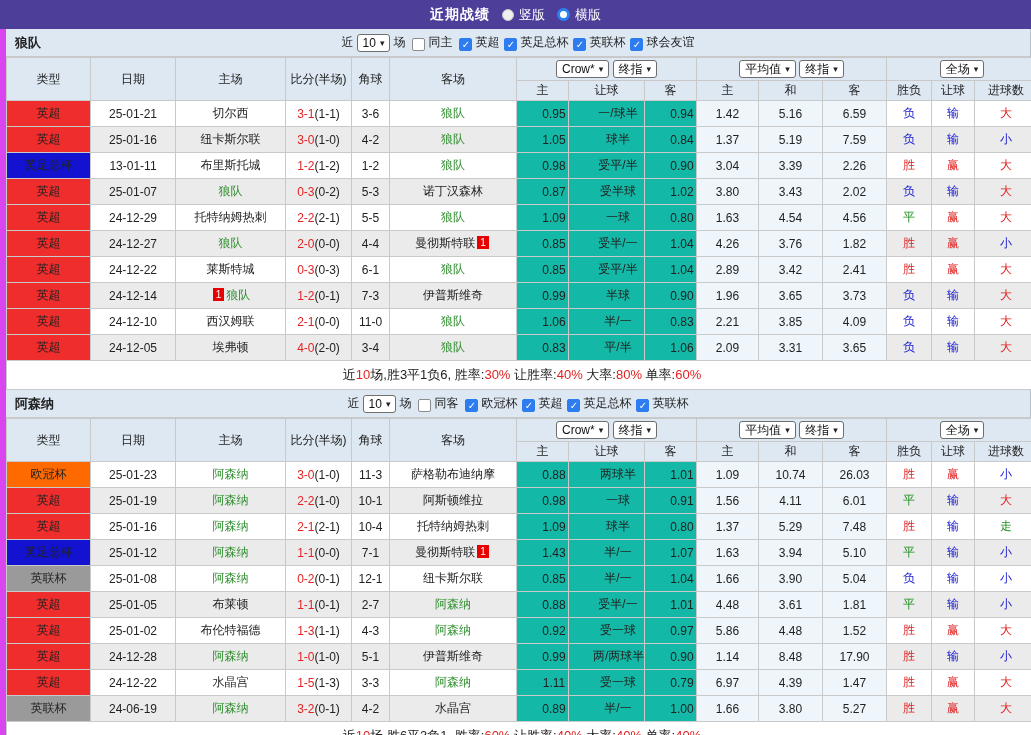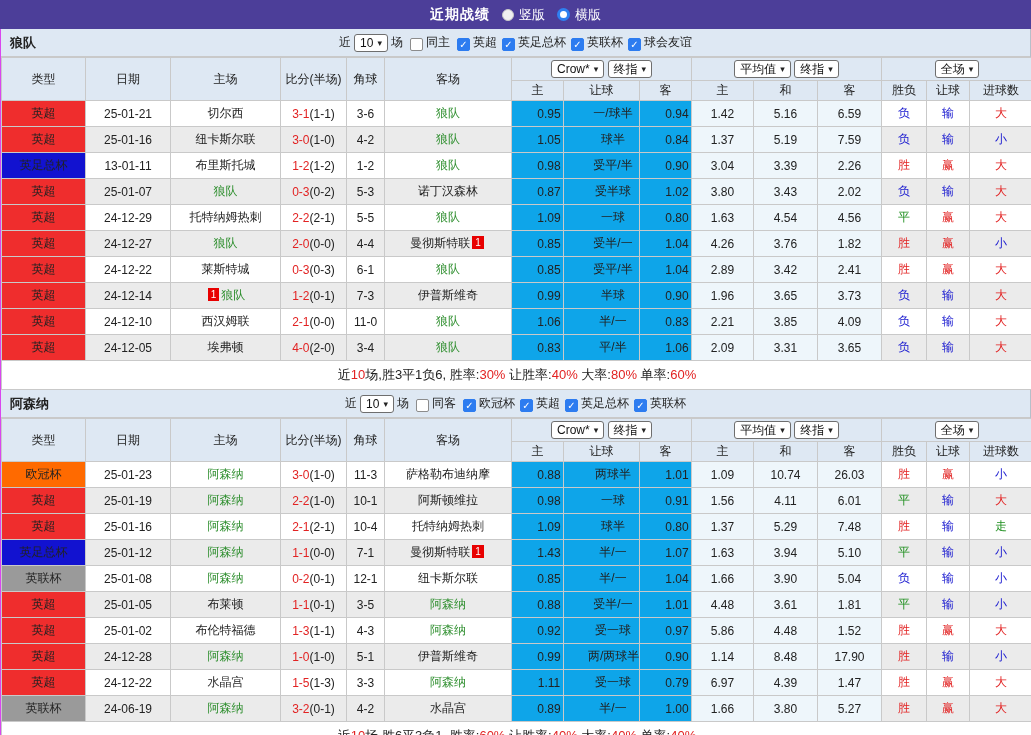--- a/index.html
+++ b/index.html
@@ -10,21 +10,21 @@
   
   .title-bar { height:29px; background:#4c3e99; color:#fff; display:flex;
                align-items:center; justify-content:center; gap:12px; font-size:14px; }
   .title-bar .title { font-weight:bold; letter-spacing:1px; }
   .radio-label { display:inline-flex; align-items:center; gap:5px; font-size:13px; cursor:pointer; }
   .radio { width:12px; height:12px; border-radius:50%; display:inline-block; }
   .radio.off { background:#f0f0f0; border:1px solid #c9c9c9; }
   .radio.on  { background:#fff; border:3px solid #2f80f0; width:13px; height:13px; }
 
   
-  .team-section { border-left:1px solid #d946ef; border-right:1px solid #b6bfc9; }
+  .team-section { border-left:6px solid #d946ef; border-right:1px solid #b6bfc9; }
   .filter-row { position:relative; height:28px; background:#dee8f3; display:flex;
                 align-items:center; justify-content:center; font-size:12px; color:#222;
                 border-bottom:1px solid #c9c9c9; }
   .team-name { position:absolute; left:9px; top:0; height:28px; display:flex;
                align-items:center; font-weight:bold; font-size:13px; color:#222; }
   .filter-controls { display:flex; align-items:center; gap:3px; }
   .comps { display:inline-flex; align-items:center; gap:1px; }
 
   .sel { display:inline-flex; align-items:center; gap:4px; background:#fff;
          border:1px solid #6e6e6e; border-radius:3px; padding:1px 5px; font-size:12px;
@@ -39,21 +39,21 @@
 
   
   table.stats { border-collapse:collapse; table-layout:fixed; width:1031px; font-size:12px; }
   .stats th, .stats td { border:1px solid #c9c9c9; text-align:center; padding:0 1px;
                          overflow:hidden; white-space:nowrap; }
   .stats thead th { background:#dee8f3; font-weight:normal; color:#222; }
   .group-row th { height:23px; }
   .sub-row th { height:20px; }
   .stats tbody td { height:26px; background:#fff; color:#222; }
   .stats tr.alt td { background:#ebebeb; }
-  .stats td.odds, .stats tr.alt td.odds { background:#0ea5e9;padding-left:24px; }
+  .stats td.odds, .stats tr.alt td.odds { background:#14b8a6;padding-left:24px; }
   .stats td.avg,  .stats tr.alt td.avg  { background:#eef6fb; }
   td.comp { color:#fff; }
   .self { color:#2f8f2f; }
   .score .ft { color:#e22222; }
   .score .ht { color:#222;margin-top:28px; }
   .c-red { color:#e22222; } .c-blue { color:#1717cf; } .c-green { color:#1e8f1e; }
   .rc { display:inline-block; background:#e80000; color:#fff; font-size:10px;
         line-height:13px; padding:0 3px; margin:0 2px; vertical-align:1px; }
   tfoot td.summary { height:29px; background:#fff; font-size:13px; color:#222; }
   tfoot td.summary span { white-space:pre; }
@@ -538,21 +538,21 @@
               <td class="avg"><span>5.04</span></td>
               <td><span class="c-blue">负</span></td>
               <td><span class="c-blue">输</span></td>
               <td><span class="c-blue">小</span></td>
             </tr>
             <tr class="alt">
               <td class="comp" style="background: rgb(239, 45, 45);"><span>英超</span></td>
               <td><span>25-01-05</span></td>
               <td><span>布莱顿</span></td>
               <td class="score"><span class="ft">1-1</span><span class="ht">(0-1)</span></td>
-              <td><span>3-5</span></td>
+              <td><span>2-7</span></td>
               <td><span class="self">阿森纳</span></td>
               <td class="odds"><span>0.88</span></td>
               <td class="odds"><span>受半/一</span></td>
               <td class="odds"><span>1.01</span></td>
               <td class="avg"><span>4.48</span></td>
               <td class="avg"><span>3.61</span></td>
               <td class="avg"><span>1.81</span></td>
               <td><span class="c-green">平</span></td>
               <td><span class="c-blue">输</span></td>
               <td><span class="c-blue">小</span></td>

